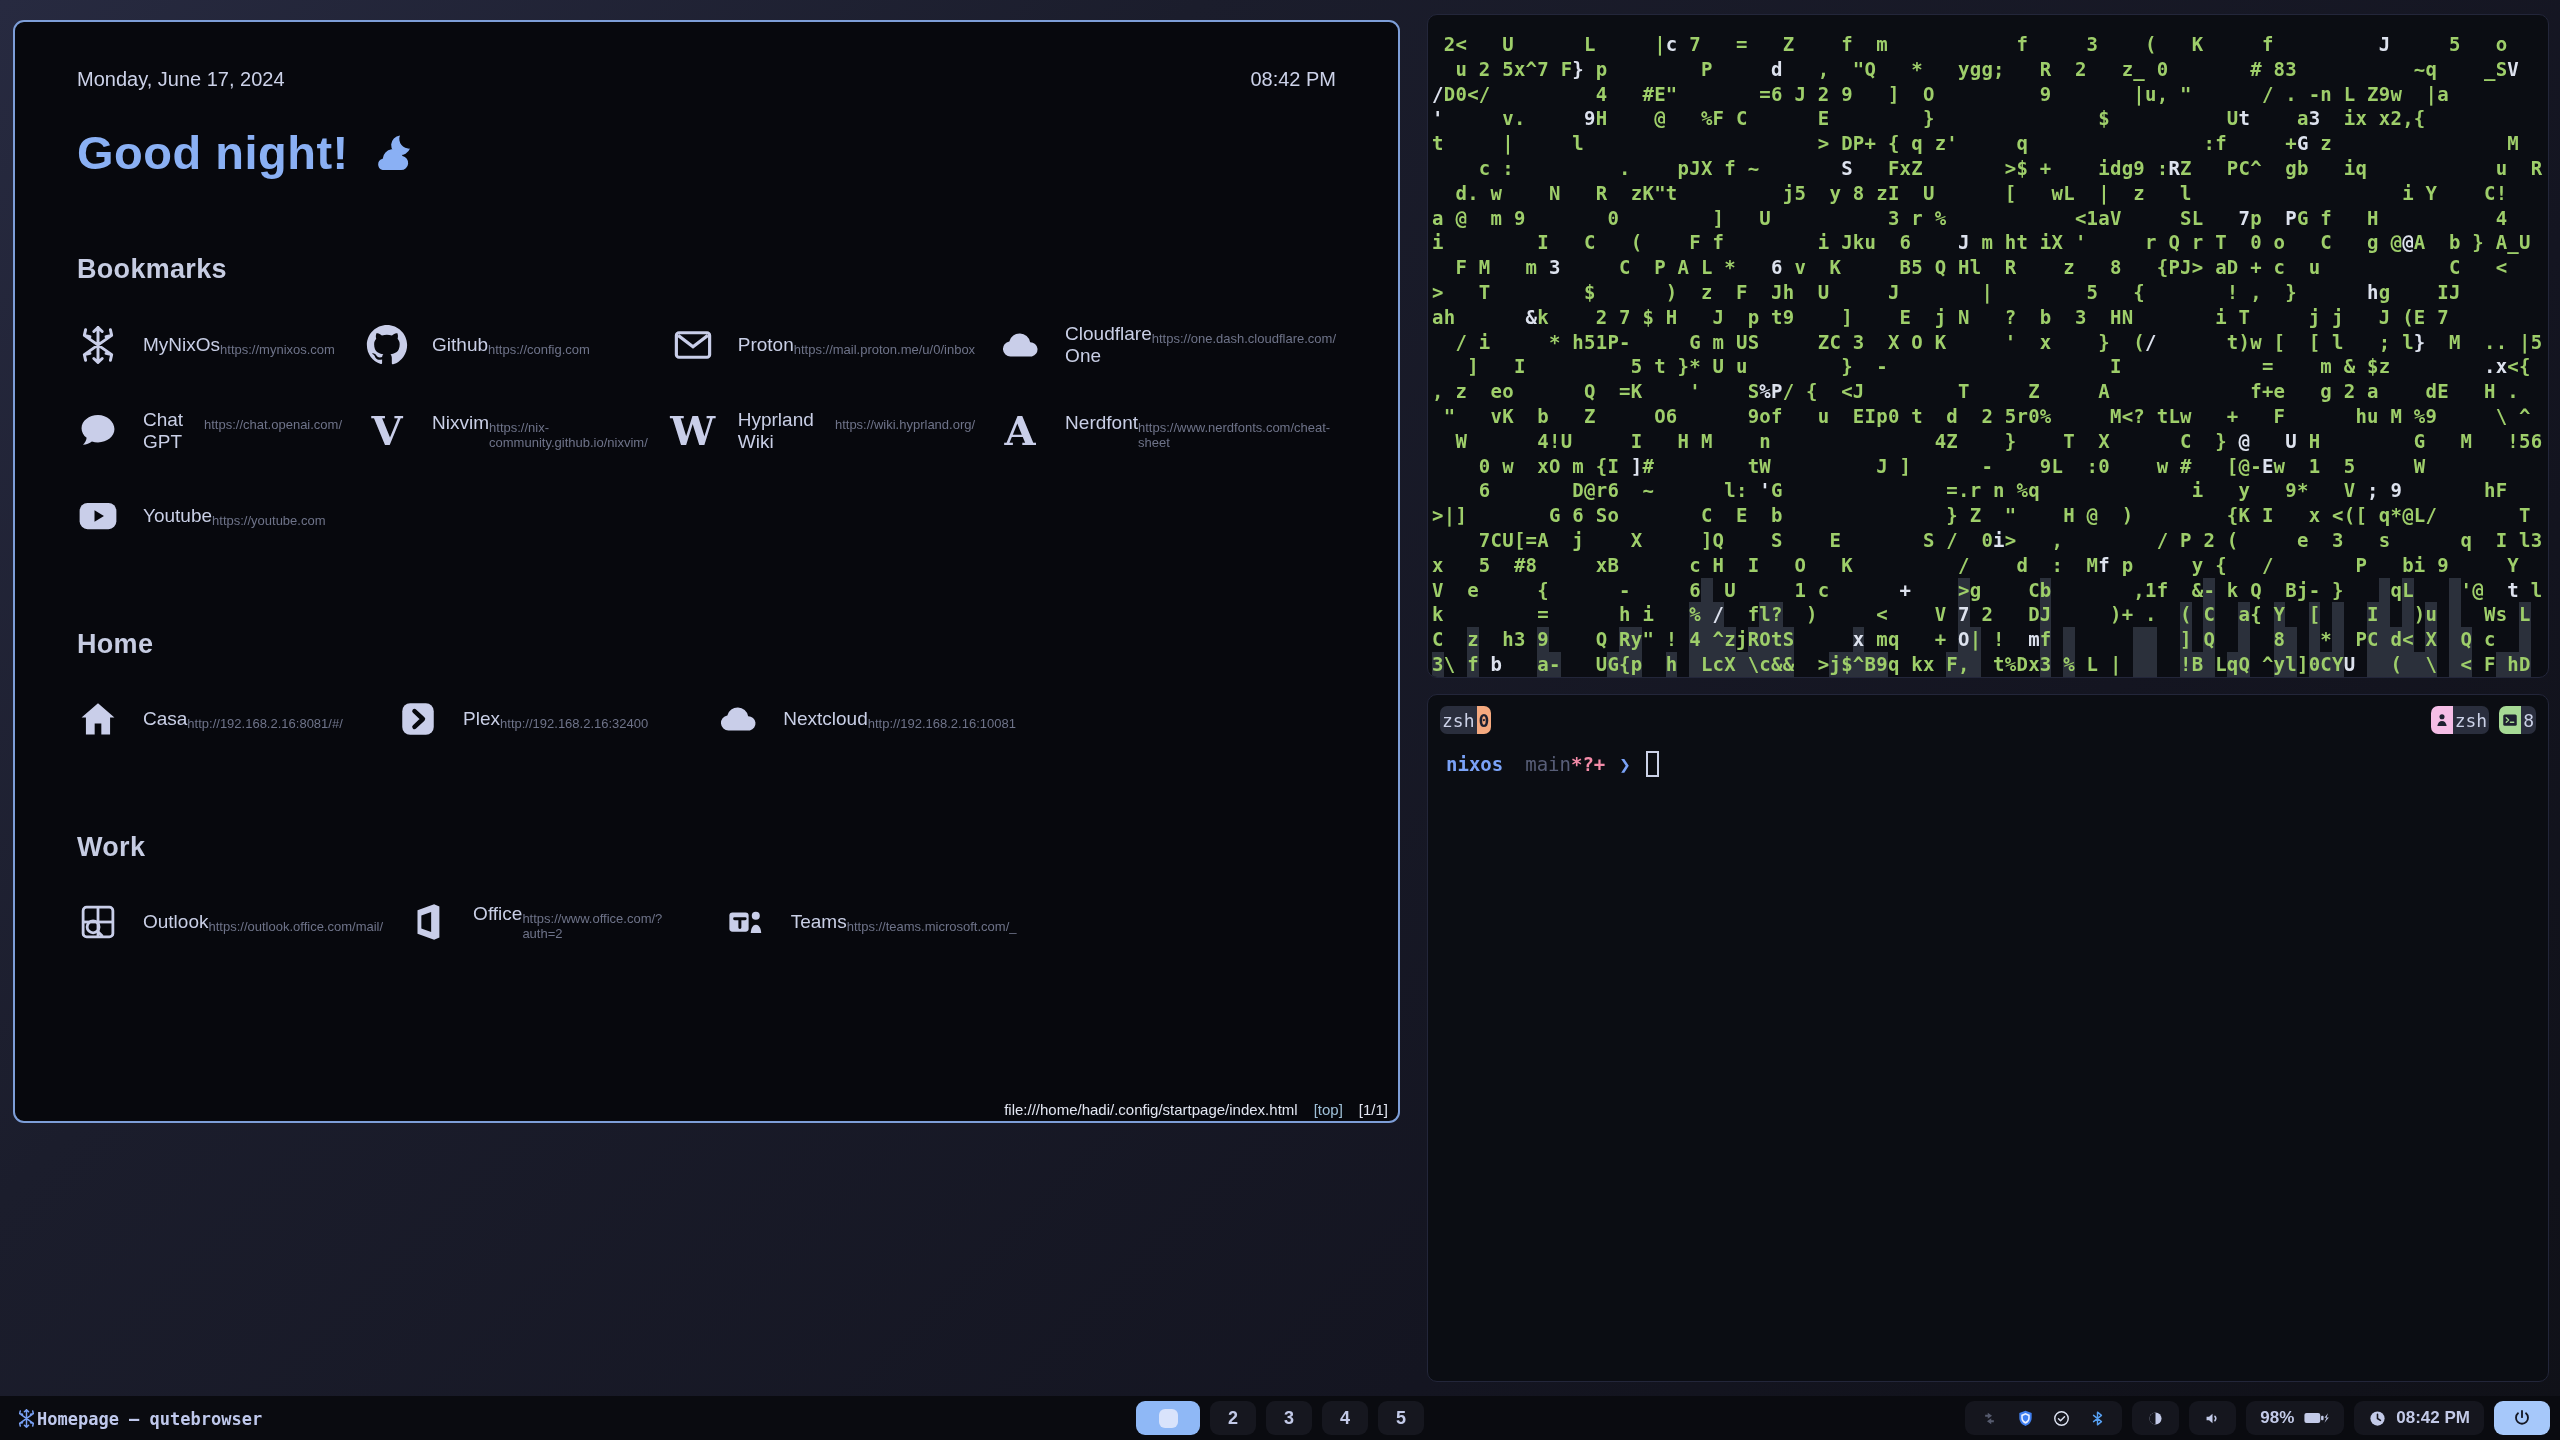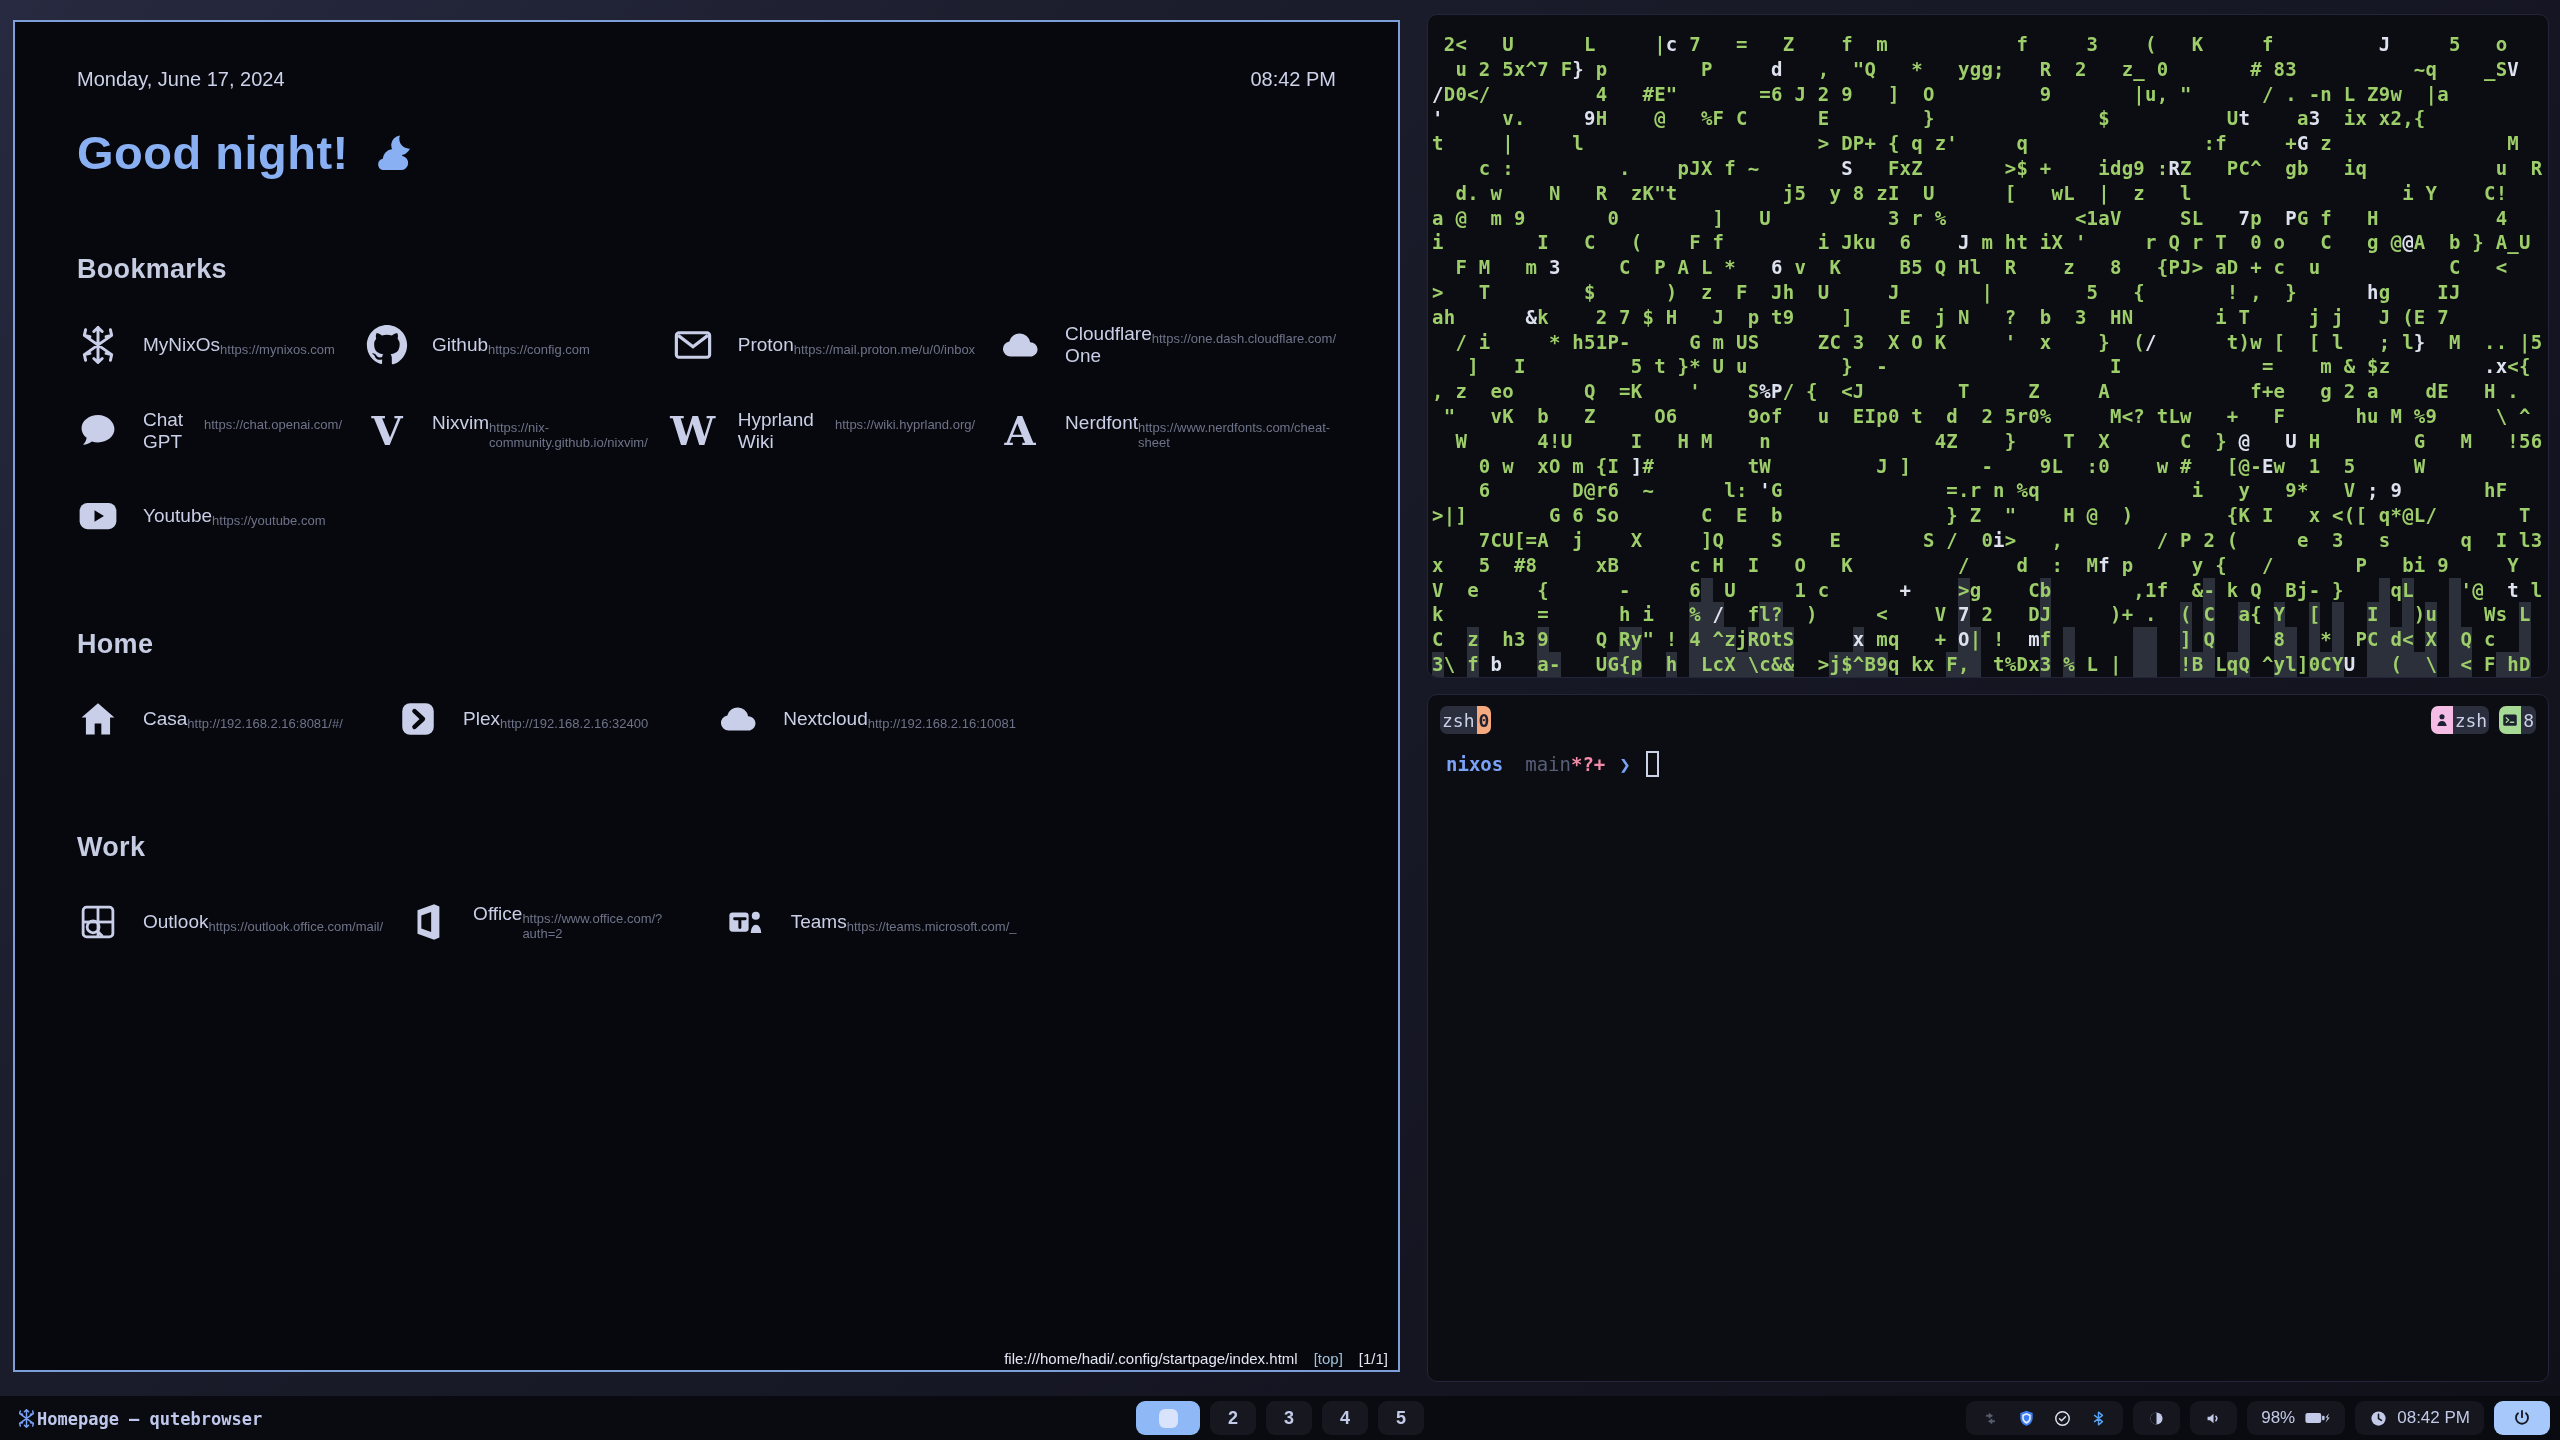--- a/index.html
+++ b/index.html
@@ -9,22 +9,22 @@
     --peach:#f5a97f; --pink:#f5bde6; --pill-green:#a6da95; --dark-pill:#2a2e3d;
     --prompt-blue:#7aa2f7; --prompt-gray:#585e78; --prompt-pink:#f38ba8;
     --win-border:#7d9ed8;
   }
   *{box-sizing:border-box;margin:0;padding:0}
   html,body{width:2560px;height:1440px;overflow:hidden}
   body{font-family:"Liberation Sans",sans-serif;position:relative;
        background:linear-gradient(135deg,#272a40 0%,#1b1d2c 30%,#141521 70%,#101118 100%);}
   .window{position:absolute;overflow:hidden}
   
-  .browser{left:13px;top:20px;width:1387px;height:1352px;background:var(--page-bg);
-           border:2px solid var(--win-border);border-radius:0}
+  .browser{left:13px;top:20px;width:1387px;height:1103px;background:var(--page-bg);
+           border:2px solid var(--win-border);border-radius:11px}
   .page{position:relative;width:100%;height:100%;padding:46px 62px;color:var(--text)}
   .topline{display:flex;justify-content:space-between;align-items:flex-start;font-size:20px;color:#ccd2e9}
   .greeting{margin-top:34px;display:flex;align-items:center;gap:16px;
             font-size:47px;font-weight:800;color:var(--greeting);letter-spacing:.5px}
   .greeting .icon{width:52px;height:40px;color:var(--greeting)}
   section{margin-top:92px}
   section.first{margin-top:74px}
   section h2{font-size:27px;font-weight:700;color:#c6cce2;letter-spacing:.3px}
   .links{margin-top:38px;display:grid;grid-template-columns:repeat(4,1fr);gap:42px 24px;max-width:1280px}
   .link{display:flex;align-items:center;gap:24px;text-decoration:none;color:inherit;cursor:pointer}
@@ -71,21 +71,21 @@
   .wb-title{font-family:"DejaVu Sans Mono",monospace;font-weight:700;font-size:17px;color:#bfc8ec}
   .wb-center{position:absolute;left:50%;transform:translateX(-50%);display:flex;gap:10px;align-items:center}
   .ws{width:46px;height:34px;border-radius:9px;background:#16171f;border:none;color:#c3cae8;
       font-family:"Liberation Sans",sans-serif;font-weight:700;font-size:18px;
       display:flex;align-items:center;justify-content:center;cursor:pointer}
   .ws.active{width:64px;background:#8fb8f6}
   .ws.active .dot{width:19px;height:19px;border-radius:6px;background:#d9e3fb}
   .wb-right{position:absolute;right:10px;display:flex;gap:10px;align-items:center}
   .pill{height:34px;border-radius:9px;background:var(--pill-bg);border:none;color:#c3cae8;
         display:flex;align-items:center;gap:9px;padding:0 14px;
-        font-family:"Liberation Sans",sans-serif;font-weight:400;font-size:17px;cursor:default}
+        font-family:"Liberation Sans",sans-serif;font-weight:700;font-size:17px;cursor:default}
   .pill .icon{width:19px;height:19px;display:block}
   .pill .icon.batt{width:27px;height:20px}
   .pill.tray{gap:17px;padding:0 15px}
   .pill.tray .icon{width:19px;height:19px}
   button.pill{cursor:pointer}
   .pill.power{background:#a6c8fa;color:#141722;padding:0 18px}
   .pill.power .icon{width:20px;height:20px;color:#141722}
   .icon svg{width:100%;height:100%;display:block}
   .icon{color:inherit}
 </style>

